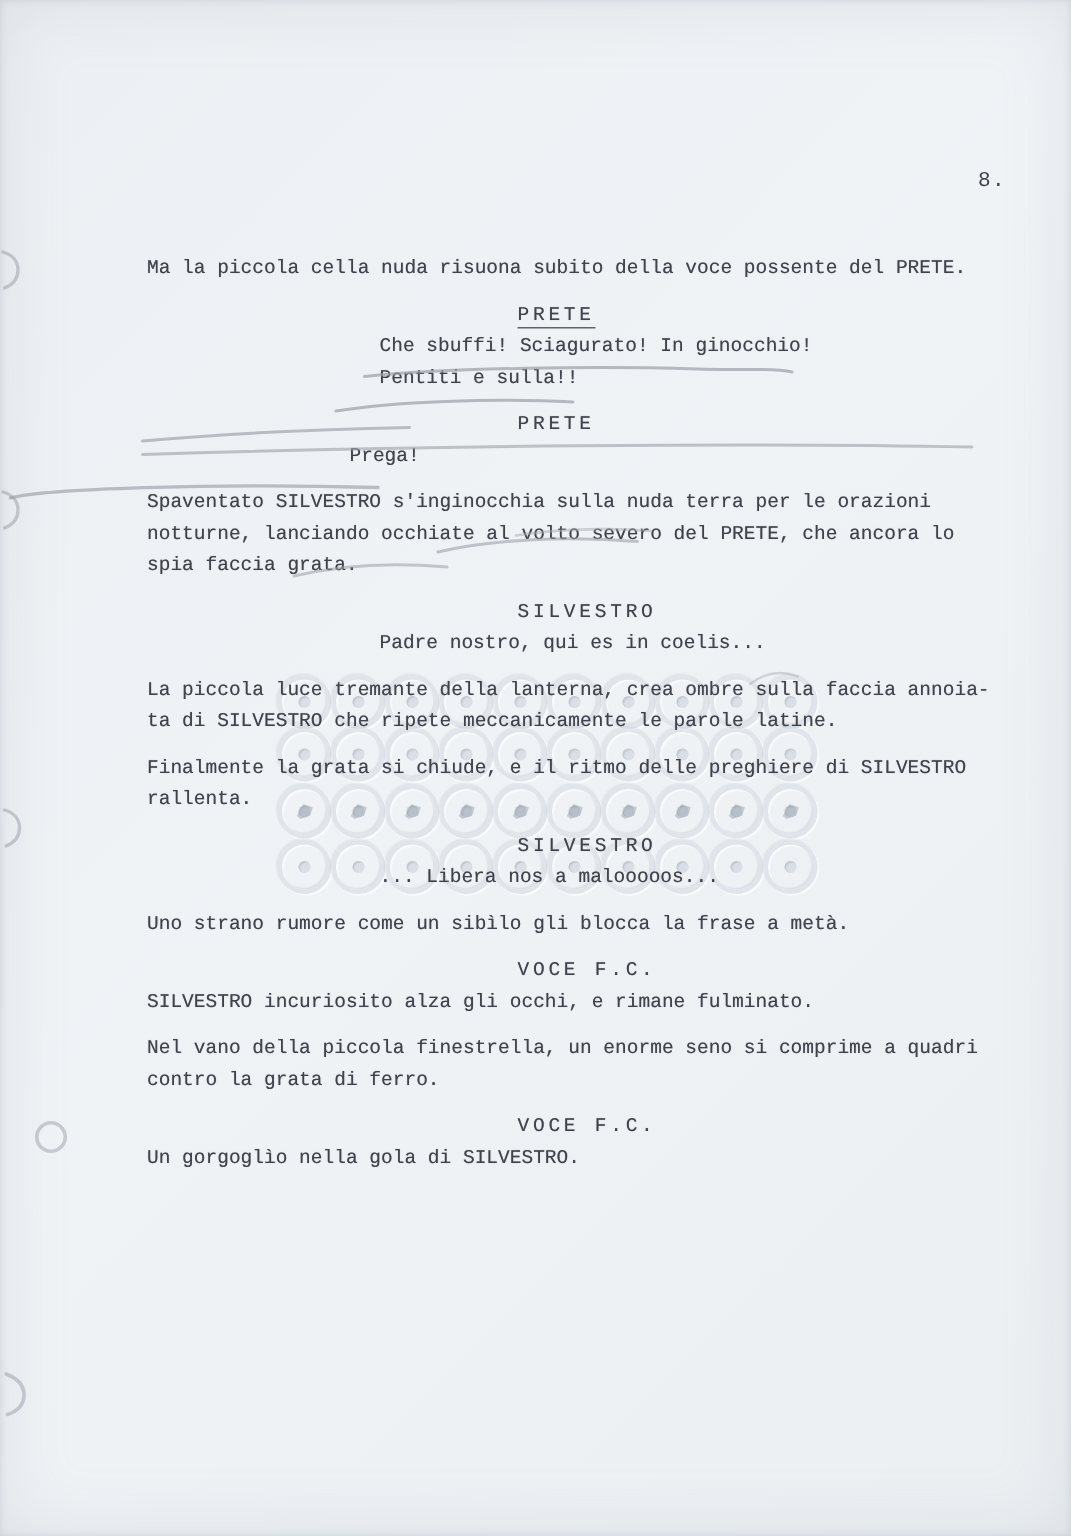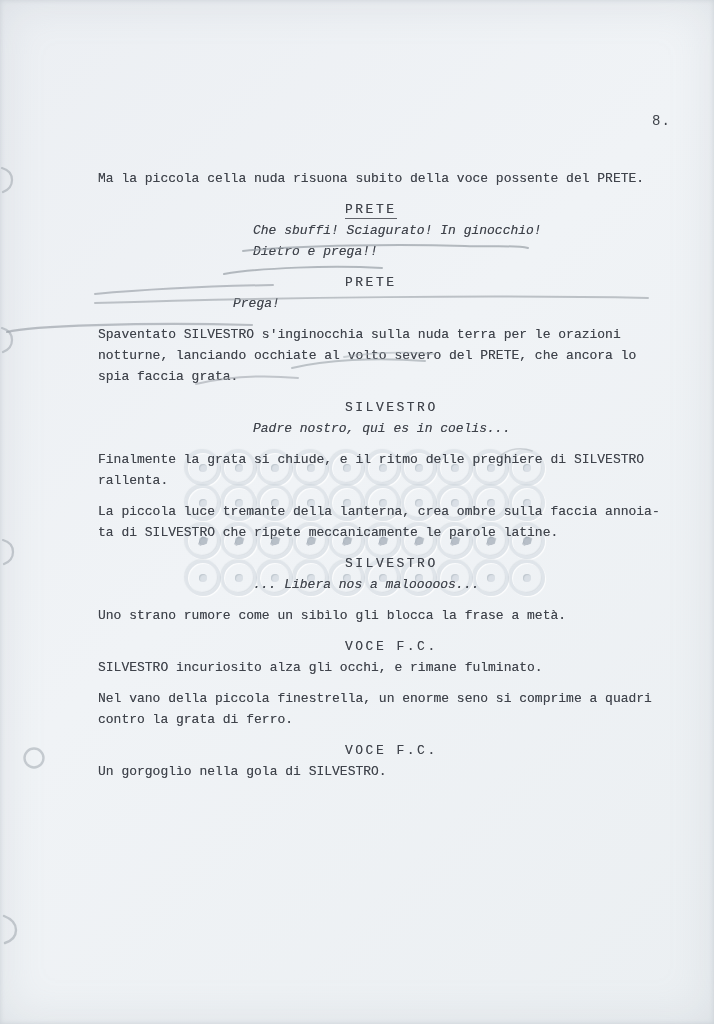--- a/index.html
+++ b/index.html
@@ -20,21 +20,21 @@
   }
   .text-block{
     position:absolute;left:98px;top:0;width:585px;
     padding-top:168px;
     font-size:13px;line-height:21px;
     text-shadow:0 0 .5px rgba(63,67,75,.55);
   }
   .text-block p{margin:0 0 10px 0;white-space:pre;}
   p.cue{margin:4px 0 0 0;padding-left:247px;letter-spacing:2.5px;}
   p.cue .cue-label.u{border-bottom:1.4px solid rgba(70,74,82,.85);padding-bottom:1px;}
-  p.dialogue{padding-left:155px;font-style:italic;}
+  p.dialogue{padding-left:155px;}
   p.dialogue.near{padding-left:135px;}
   
   .wm{position:absolute;left:0;top:0;width:714px;height:1024px;pointer-events:none;}
   .wm-ring{
     position:absolute;width:30px;height:30px;border-radius:50%;
     border:3px solid rgba(213,220,227,.60);
     box-shadow:1px 1px 1px rgba(255,255,255,.85), inset 1px 1px 1px rgba(255,255,255,.8), inset -1px -1px 1px rgba(172,182,192,.30), -1px -1px 1px rgba(176,186,196,.25);
   }
   .wm-ring::after{
     content:"";position:absolute;left:11px;top:11px;width:8px;height:8px;border-radius:50%;
@@ -105,28 +105,28 @@
       <div class="wm-ring" style="left: 437px; top: 560px;"></div>
       <div class="wm-ring" style="left: 473px; top: 560px;"></div>
       <div class="wm-ring" style="left: 509px; top: 560px;"></div>
     </div>
 
   <span class="page-number">8.</span>
 
   <div class="text-block">
       <p class="action"><span>Ma la piccola cella nuda risuona subito della voce possente del PRETE.</span></p>
       <p class="cue"><span class="cue-label u">PRETE</span></p>
-      <p class="dialogue"><span>Che sbuffi! Sciagurato! In ginocchio!</span><br><span>Dietro e prega!!</span></p>
+      <p class="dialogue"><span>Che sbuffi! Sciagurato! In ginocchio!</span><br><span>Pentiti e sulla!!</span></p>
       <p class="cue"><span class="cue-label">PRETE</span></p>
       <p class="dialogue near"><span>Prega!</span></p>
       <p class="action"><span>Spaventato SILVESTRO s'inginocchia sulla nuda terra per le orazioni</span><br><span>notturne, lanciando occhiate al volto severo del PRETE, che ancora lo</span><br><span>spia faccia grata.</span></p>
       <p class="cue"><span class="cue-label">SILVESTRO</span></p>
       <p class="dialogue"><span>Padre nostro, qui es in coelis...</span></p>
+      <p class="action"><span>La piccola luce tremante della lanterna, crea ombre sulla faccia annoia-</span><br><span>ta di SILVESTRO che ripete meccanicamente le parole latine.</span></p>
       <p class="action"><span>Finalmente la grata si chiude, e il ritmo delle preghiere di SILVESTRO</span><br><span>rallenta.</span></p>
-      <p class="action"><span>La piccola luce tremante della lanterna, crea ombre sulla faccia annoia-</span><br><span>ta di SILVESTRO che ripete meccanicamente le parole latine.</span></p>
       <p class="cue"><span class="cue-label">SILVESTRO</span></p>
       <p class="dialogue"><span>... Libera nos a malooooos...</span></p>
       <p class="action"><span>Uno strano rumore come un sibìlo gli blocca la frase a metà.</span></p>
       <p class="cue"><span class="cue-label">VOCE F.C.</span></p>
       <p class="action"><span>SILVESTRO incuriosito alza gli occhi, e rimane fulminato.</span></p>
       <p class="action"><span>Nel vano della piccola finestrella, un enorme seno si comprime a quadri</span><br><span>contro la grata di ferro.</span></p>
       <p class="cue"><span class="cue-label">VOCE F.C.</span></p>
       <p class="action"><span>Un gorgoglìo nella gola di SILVESTRO.</span></p>
     </div>
 

